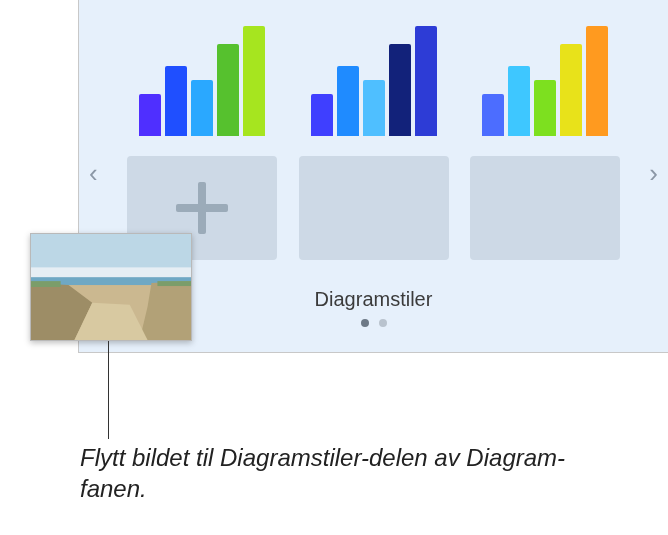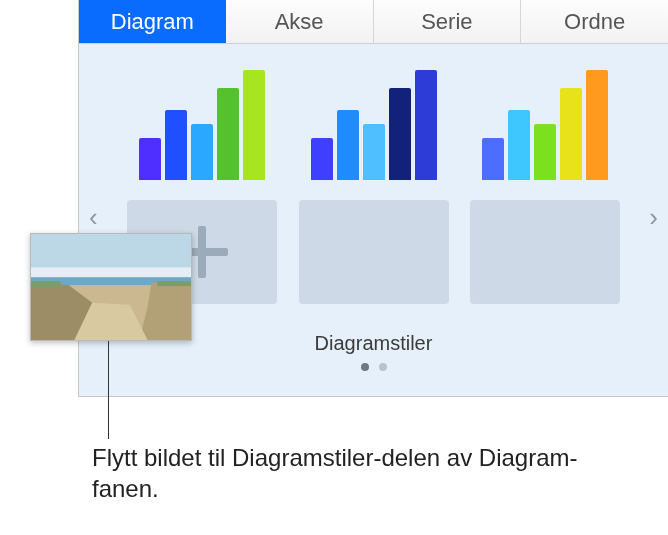--- a/index.html
+++ b/index.html
@@ -127,38 +127,33 @@
   .callout-line {
     position: absolute;
     left: 108px;
     top: 341px;
     width: 1px;
     height: 98px;
     background: #333;
   }
   .callout-text {
     position: absolute;
-    left: 92px;
+    left: 80px;
     top: 442px;
     font-size: 24px;
     color: #222;
     line-height: 1.3;
     width: 520px;
+    font-style: italic;
   }
 </style>
 </head>
 <body>
 
 <div class="panel">
-  <div class="tabbar">
-    <div class="tab active">Diagram</div>
-    <div class="tab">Akse</div>
-    <div class="tab">Serie</div>
-    <div class="tab">Ordne</div>
-  </div>
 
   <div class="styles-area">
     <span class="nav-arrow nav-left">‹</span>
     <span class="nav-arrow nav-right">›</span>
 
     <div class="style-row">
       <div class="chart-thumb">
           <div class="bar" style="height: 42px; background: rgb(79, 47, 255);"></div>
           <div class="bar" style="height: 70px; background: rgb(31, 79, 255);"></div>
           <div class="bar" style="height: 56px; background: rgb(42, 168, 255);"></div>

